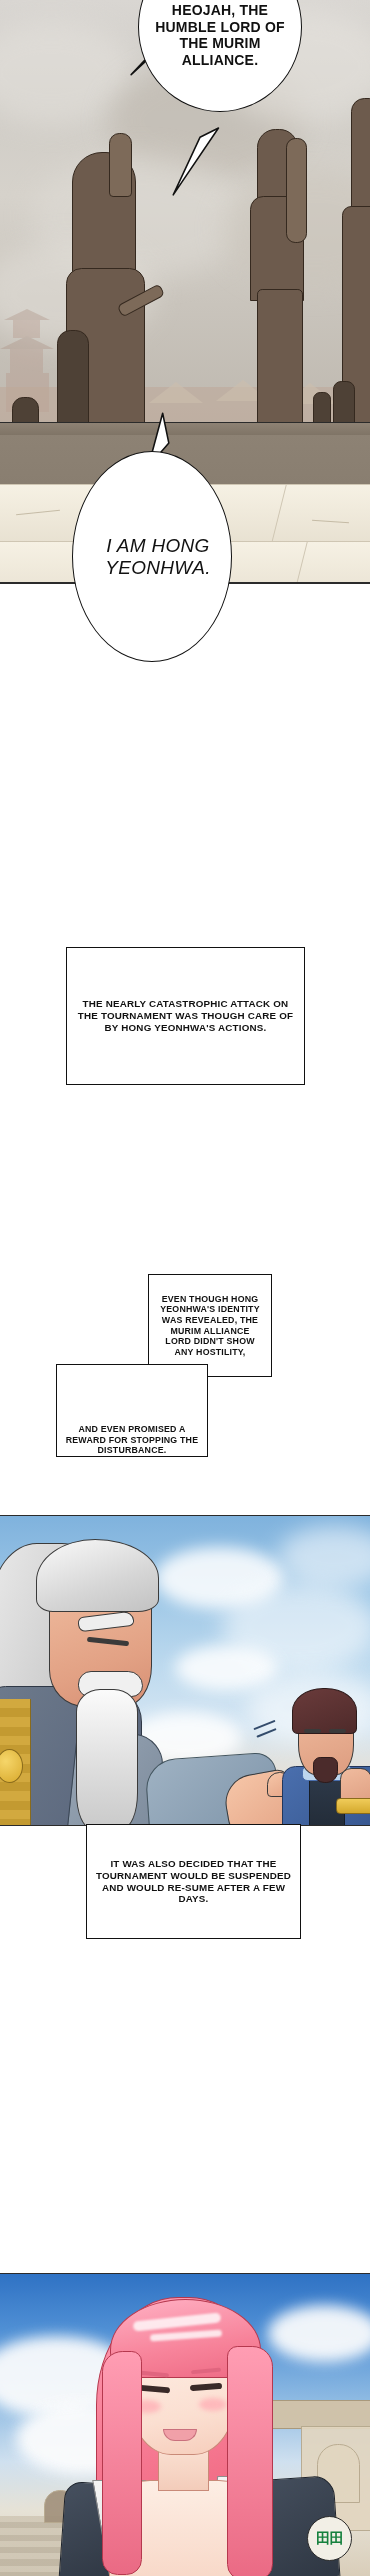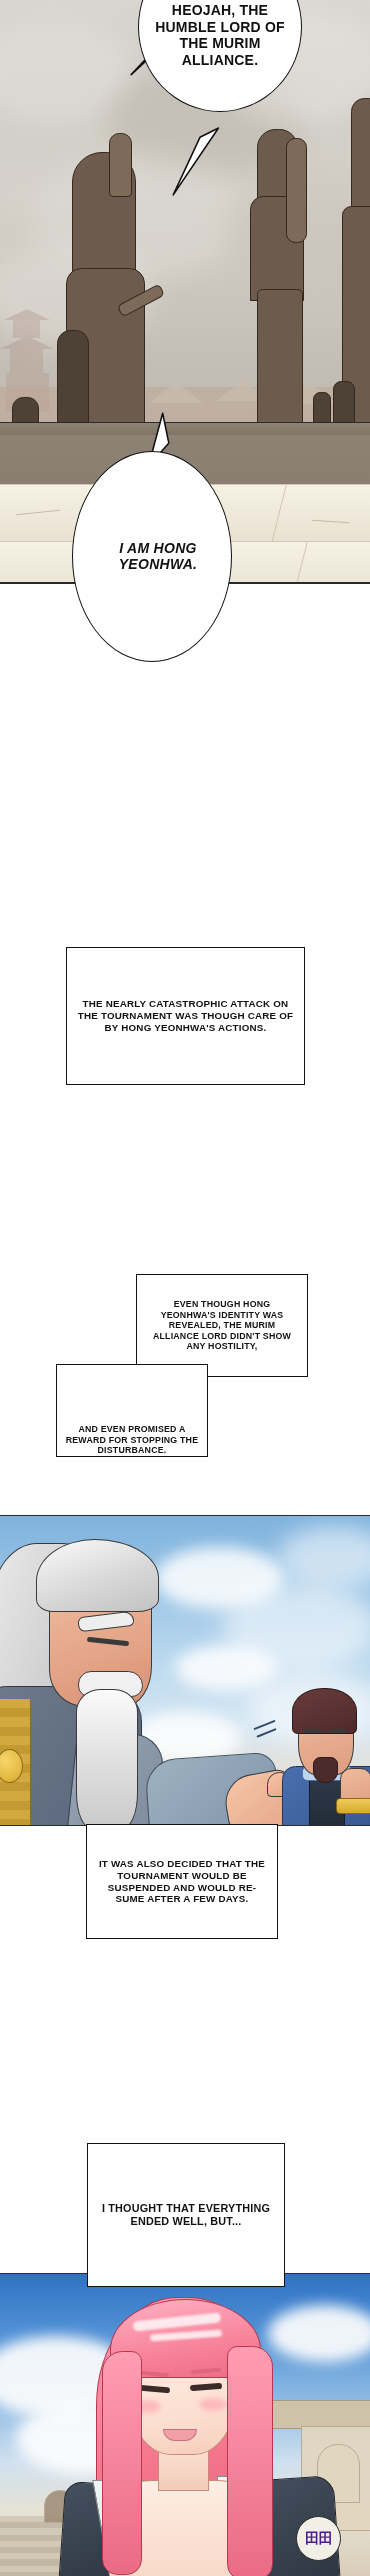--- a/index.html
+++ b/index.html
@@ -137,23 +137,23 @@
     z-index: 39;
   }
   .tail svg { display: block; }
 
   #bubble-name {
     left: 72px; top: 451px;
     width: 160px; height: 211px;
     z-index: 40;
   }
   #bubble-name .txt {
-    font-size: 14px;
+    font-size: 19px;
     font-style: italic;
-    font-weight: 700;
+    font-weight: 400;
     line-height: 1.12;
     letter-spacing: 0.3px;
     margin-left: 12px;
   }
 
   
   .narr {
     position: absolute;
     background: #ffffff;
     border: 1.5px solid #111111;
@@ -169,27 +169,27 @@
     color: #111111;
     line-height: 1.2;
     letter-spacing: 0.2px;
     padding: 0 8.2px;
     font-stretch: condensed;
   }
 
   #narr-aftermath { left: 66px; top: 947px; width: 239px; height: 138px; }
   #narr-aftermath .txt { font-size: 9.8px; }
 
-  #narr-hostility { left: 136px; top: 1274px; width: 172px; height: 103px; }
+  #narr-hostility { left: 148px; top: 1274px; width: 124px; height: 103px; }
   #narr-hostility .txt { font-size: 8.8px; }
 
   #narr-reward { left: 56px; top: 1364px; width: 152px; height: 93px; align-items: flex-end; }
   #narr-reward .txt { font-size: 8.8px; }
 
-  #narr-suspend { left: 86px; top: 1824px; width: 192px; height: 115px; }
+  #narr-suspend { left: 86px; top: 1824px; width: 215px; height: 115px; }
   #narr-suspend .txt { font-size: 9.8px; }
 
   #narr-ended { left: 87px; top: 2143px; width: 198px; height: 144px; }
   #narr-ended .txt { font-size: 10.8px; }
 
   
   #panel-elders {
     top: 1515px;
     height: 309px;
     background:
@@ -543,29 +543,29 @@
     transform: rotate(4deg);
   }
   #girl-jacket-r {
     left: 247px; top: 204px;
     width: 88px; height: 100px;
     border-radius: 9.3px 20.6px 0 0;
     transform: rotate(-4deg);
   }
   #girl-emblem {
     position: absolute;
-    left: 296px; top: 242px;
+    left: 307px; top: 242px;
     width: 43px; height: 43px;
     background: #f2efe6;
     border: 1.5px solid #2b2b2b;
     border-radius: 50%;
     display: flex;
     align-items: center;
     justify-content: center;
-    color: #4c1d95;
+    color: #15803d;
     font-size: 14.4px;
     font-weight: 700;
     letter-spacing: -1px;
   }
   #girl-hair-strand-l, #girl-hair-strand-r {
     position: absolute;
     background: linear-gradient(180deg,#ff9db3,#ea6a84);
     border: 1.5px solid #b5384e;
   }
   #girl-hair-strand-l {
@@ -709,23 +709,20 @@
     <div id="man2-cuff"></div>
 
     <div class="motion-line" style="left:253px; top:208px; width:23px; transform:rotate(-22deg);"></div>
     <div class="motion-line" style="left:256px; top:216px; width:20.6px; transform:rotate(-22deg);"></div>
   </div>
 
   <div class="narr" id="narr-suspend">
     <span class="txt">IT WAS ALSO DECIDED THAT THE TOURNAMENT WOULD BE SUSPENDED AND WOULD RE-SUME AFTER A FEW DAYS.</span>
   </div>
 
-  <div class="narr" id="narr-ended">
-    <span class="txt">I THOUGHT THAT EVERYTHING ENDED WELL, BUT...</span>
-  </div>
 
   <div class="panel" id="panel-girl">
     <div class="bg-cloud" style="left:-20.6px; top:62px; width:155px; height:82px;"></div>
     <div class="bg-cloud" style="left:15.5px;  top:129px; width:134px; height:72px;"></div>
     <div class="bg-cloud" style="left:268px; top:31px;  width:113px; height:57px;"></div>
 
     <div class="bg-roof" style="left:268px; top:126px; width:118px; height:27px; border-radius:3.1px;"></div>
     <div class="bg-building" style="left:301px; top:152px; width:93px; height:103px;"></div>
     <div class="bg-building" style="left:317px; top:170px; width:41px; height:57px; border-radius:20.6px 20.6px 0 0;"></div>
     <div class="bg-stairs" style="left:-10.3px; top:242px; width:118px; height:62px;"></div>

